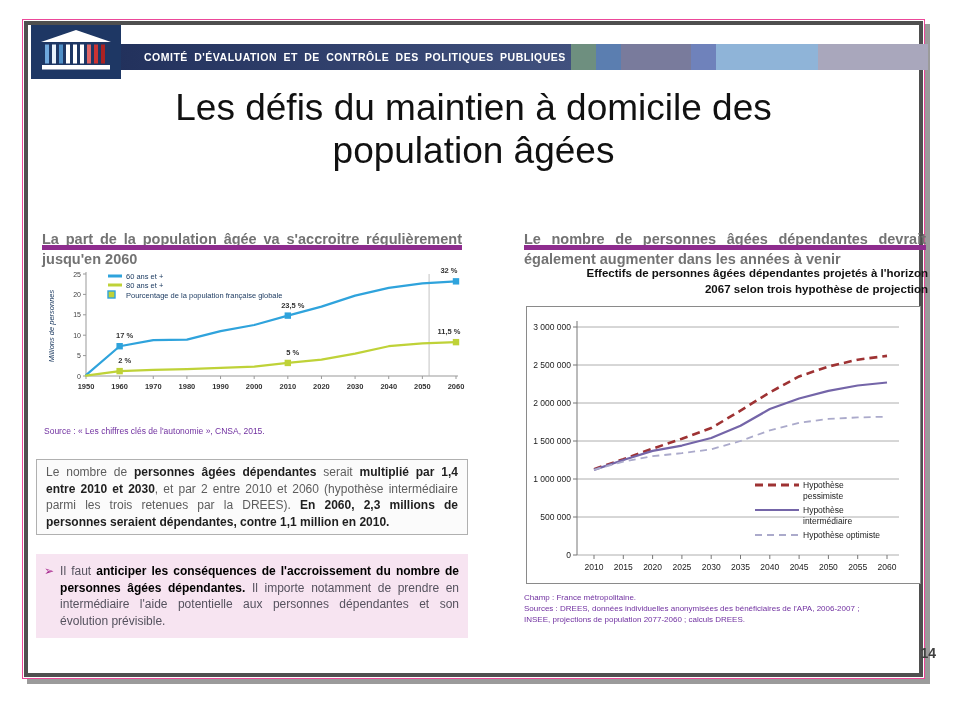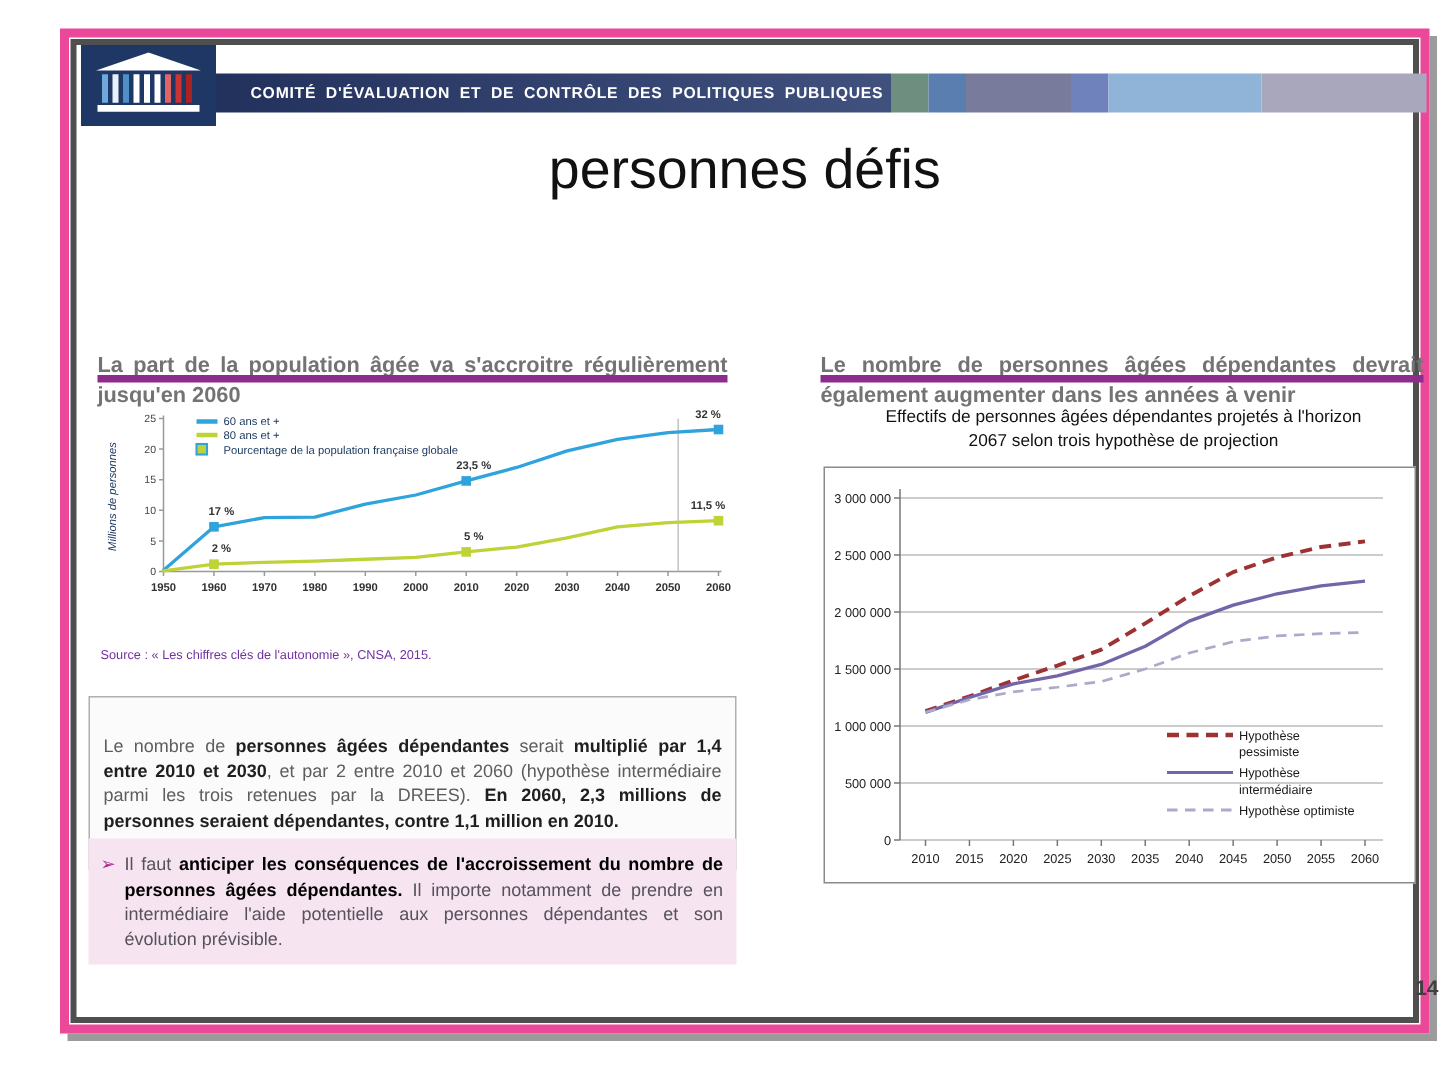--- a/index.html
+++ b/index.html
@@ -1,17 +1,17 @@
 <!DOCTYPE html>
 <html><head>
 <meta charset="utf-8">
 <style>
   html,body{margin:0;padding:0;}
   body{width:960px;height:720px;background:#fff;font-family:"Liberation Sans",sans-serif;position:relative;overflow:hidden;}
-  .slide{position:absolute;left:40px;top:19px;width:901px;height:658px;border:6px solid #ec4899;background:#fff;box-shadow:5px 5px 0 #9b9b9b;}
+  .slide{position:absolute;left:22px;top:19px;width:901px;height:658px;border:1px solid #ec4899;background:#fff;box-shadow:5px 5px 0 #9b9b9b;}
   .slide-inner{position:absolute;inset:1px;border:4px solid #4f4f4f;background:#fff;}
   .abs{position:absolute;}
   
   .logo{left:3px;top:0;width:90px;height:54px;z-index:3;}
   .banner{left:88px;top:19px;width:812px;height:26px;display:flex;z-index:2;}
   .banner-navy{width:455px;height:26px;background:linear-gradient(90deg,#22315c,#41517e);color:#fff;font-size:10.5px;font-weight:bold;display:flex;align-items:center;padding-left:28px;letter-spacing:.5px;word-spacing:3px;box-sizing:border-box;white-space:nowrap;}
   #banner-segments{display:flex;height:26px;}
   .seg{height:26px;}
   
   .slide-title{left:0;top:62px;width:100%;text-align:center;font-size:37px;color:#111;line-height:1.16;}
@@ -20,26 +20,26 @@
   .h-left{left:14px;top:174px;width:420px;}
   .h-right{left:496px;top:174px;width:402px;}
   .rule{height:5px;background:#8e2c8e;}
   .rule-left{left:14px;top:220px;width:420px;}
   .rule-right{left:496px;top:220px;width:402px;}
   
   .left-chart{left:16px;top:239px;width:424px;}
   .left-chart-title{text-align:center;font-weight:bold;font-size:13px;color:#17365d;margin-bottom:2px;}
   .source-note{left:16px;top:401px;width:420px;font-size:8.5px;color:#7030a0;}
   
-  .box1{left:8px;top:434px;width:432px;box-sizing:border-box;padding:24px 9px;background:#fbfbfb;border:1px solid #b0b0b0;font-size:12px;line-height:1.38;text-align:justify;color:#5d5d5d;}
+  .box1{left:8px;top:434px;width:432px;box-sizing:border-box;padding:4px 9px;background:#fbfbfb;border:1px solid #b0b0b0;font-size:12px;line-height:1.38;text-align:justify;color:#5d5d5d;}
   .box2{left:8px;top:529px;width:432px;box-sizing:border-box;padding:9px 9px 9px 8px;background:#f7e4f1;display:flex;gap:6px;font-size:12px;line-height:1.38;color:#55525e;}
   .box2-text{text-align:justify;flex:1;}
   .bullet{color:#a8288f;font-size:12px;line-height:1.38;}
   
-  .right-chart-title{left:496px;top:241px;width:404px;text-align:center;font-weight:normal;font-size:11.5px;color:#111;line-height:1.35;}
+  .right-chart-title{left:496px;top:241px;width:404px;text-align:right;font-weight:bold;font-size:11.5px;color:#111;line-height:1.35;}
   .right-chart-box{left:498px;top:281px;width:395px;height:278px;border:1px solid #8a8a8a;background:#fff;box-sizing:border-box;}
   .caption{left:496px;top:567px;width:412px;font-size:8px;line-height:1.4;color:#7030a0;}
   .page-num{left:858px;top:620px;width:50px;text-align:right;font-weight:bold;font-size:14px;color:#404040;}
   svg text{font-family:"Liberation Sans",sans-serif;}
 </style>
 </head>
 <body>
 
 <div class="slide">
   <div class="slide-inner">
@@ -65,21 +65,22 @@
           <div class="seg" style="width: 25px; background: rgb(110, 143, 127);"></div>
           <div class="seg" style="width: 25px; background: rgb(91, 126, 176);"></div>
           <div class="seg" style="width: 70px; background: rgb(121, 123, 156);"></div>
           <div class="seg" style="width: 25px; background: rgb(111, 130, 187);"></div>
           <div class="seg" style="width: 102px; background: rgb(143, 180, 216);"></div>
           <div class="seg" style="width: 110px; background: rgb(169, 167, 188);"></div>
         </div>
     </div>
 
     <div class="abs slide-title">
-      <span style="display:block">personnes défis</span>
+      <span style="display:block">Les défis du maintien à domicile des</span>
+      <span style="display:block">population âgées</span>
     </div>
 
     <div class="abs col-heading h-left">La part de la population âgée va s'accroitre régulièrement jusqu'en 2060</div>
     <div class="abs rule rule-left"></div>
 
     <div class="abs left-chart">
       <svg id="svg-left" width="424" height="132" viewBox="0 0 424 132">
           <line x1="42" y1="8" x2="42" y2="112" stroke="#999" stroke-width="1"></line>
           <line x1="42" y1="112" x2="414" y2="112" stroke="#999" stroke-width="1"></line>
           <line x1="39" y1="112" x2="42" y2="112" stroke="#999"></line>
@@ -210,17 +211,22 @@
           <line x1="228" y1="178" x2="272" y2="178" stroke="#9e3233" stroke-width="3" stroke-dasharray="8 5"></line>
           <text x="276" y="181" font-size="8.5" fill="#1a1a1a">Hypothèse</text>
           <text x="276" y="192" font-size="8.5" fill="#1a1a1a">pessimiste</text>
           <line x1="228" y1="203" x2="272" y2="203" stroke="#7465a8" stroke-width="2"></line>
           <text x="276" y="206" font-size="8.5" fill="#1a1a1a">Hypothèse</text>
           <text x="276" y="217" font-size="8.5" fill="#1a1a1a">intermédiaire</text>
           <line x1="228" y1="228" x2="272" y2="228" stroke="#abaacb" stroke-width="2" stroke-dasharray="7 5"></line>
           <text x="276" y="231" font-size="8.5" fill="#1a1a1a">Hypothèse optimiste</text>
         </svg>
     </div>
+    <div class="abs caption">
+      <span style="display:block">Champ : France métropolitaine.</span>
+      <span style="display:block">Sources : DREES, données individuelles anonymisées des bénéficiaires de l'APA, 2006-2007 ;</span>
+      <span style="display:block">INSEE, projections de population 2077-2060 ; calculs DREES.</span>
+    </div>
 
     <div class="abs page-num">14</div>
 
   </div>
 </div>
 
 </body></html>

